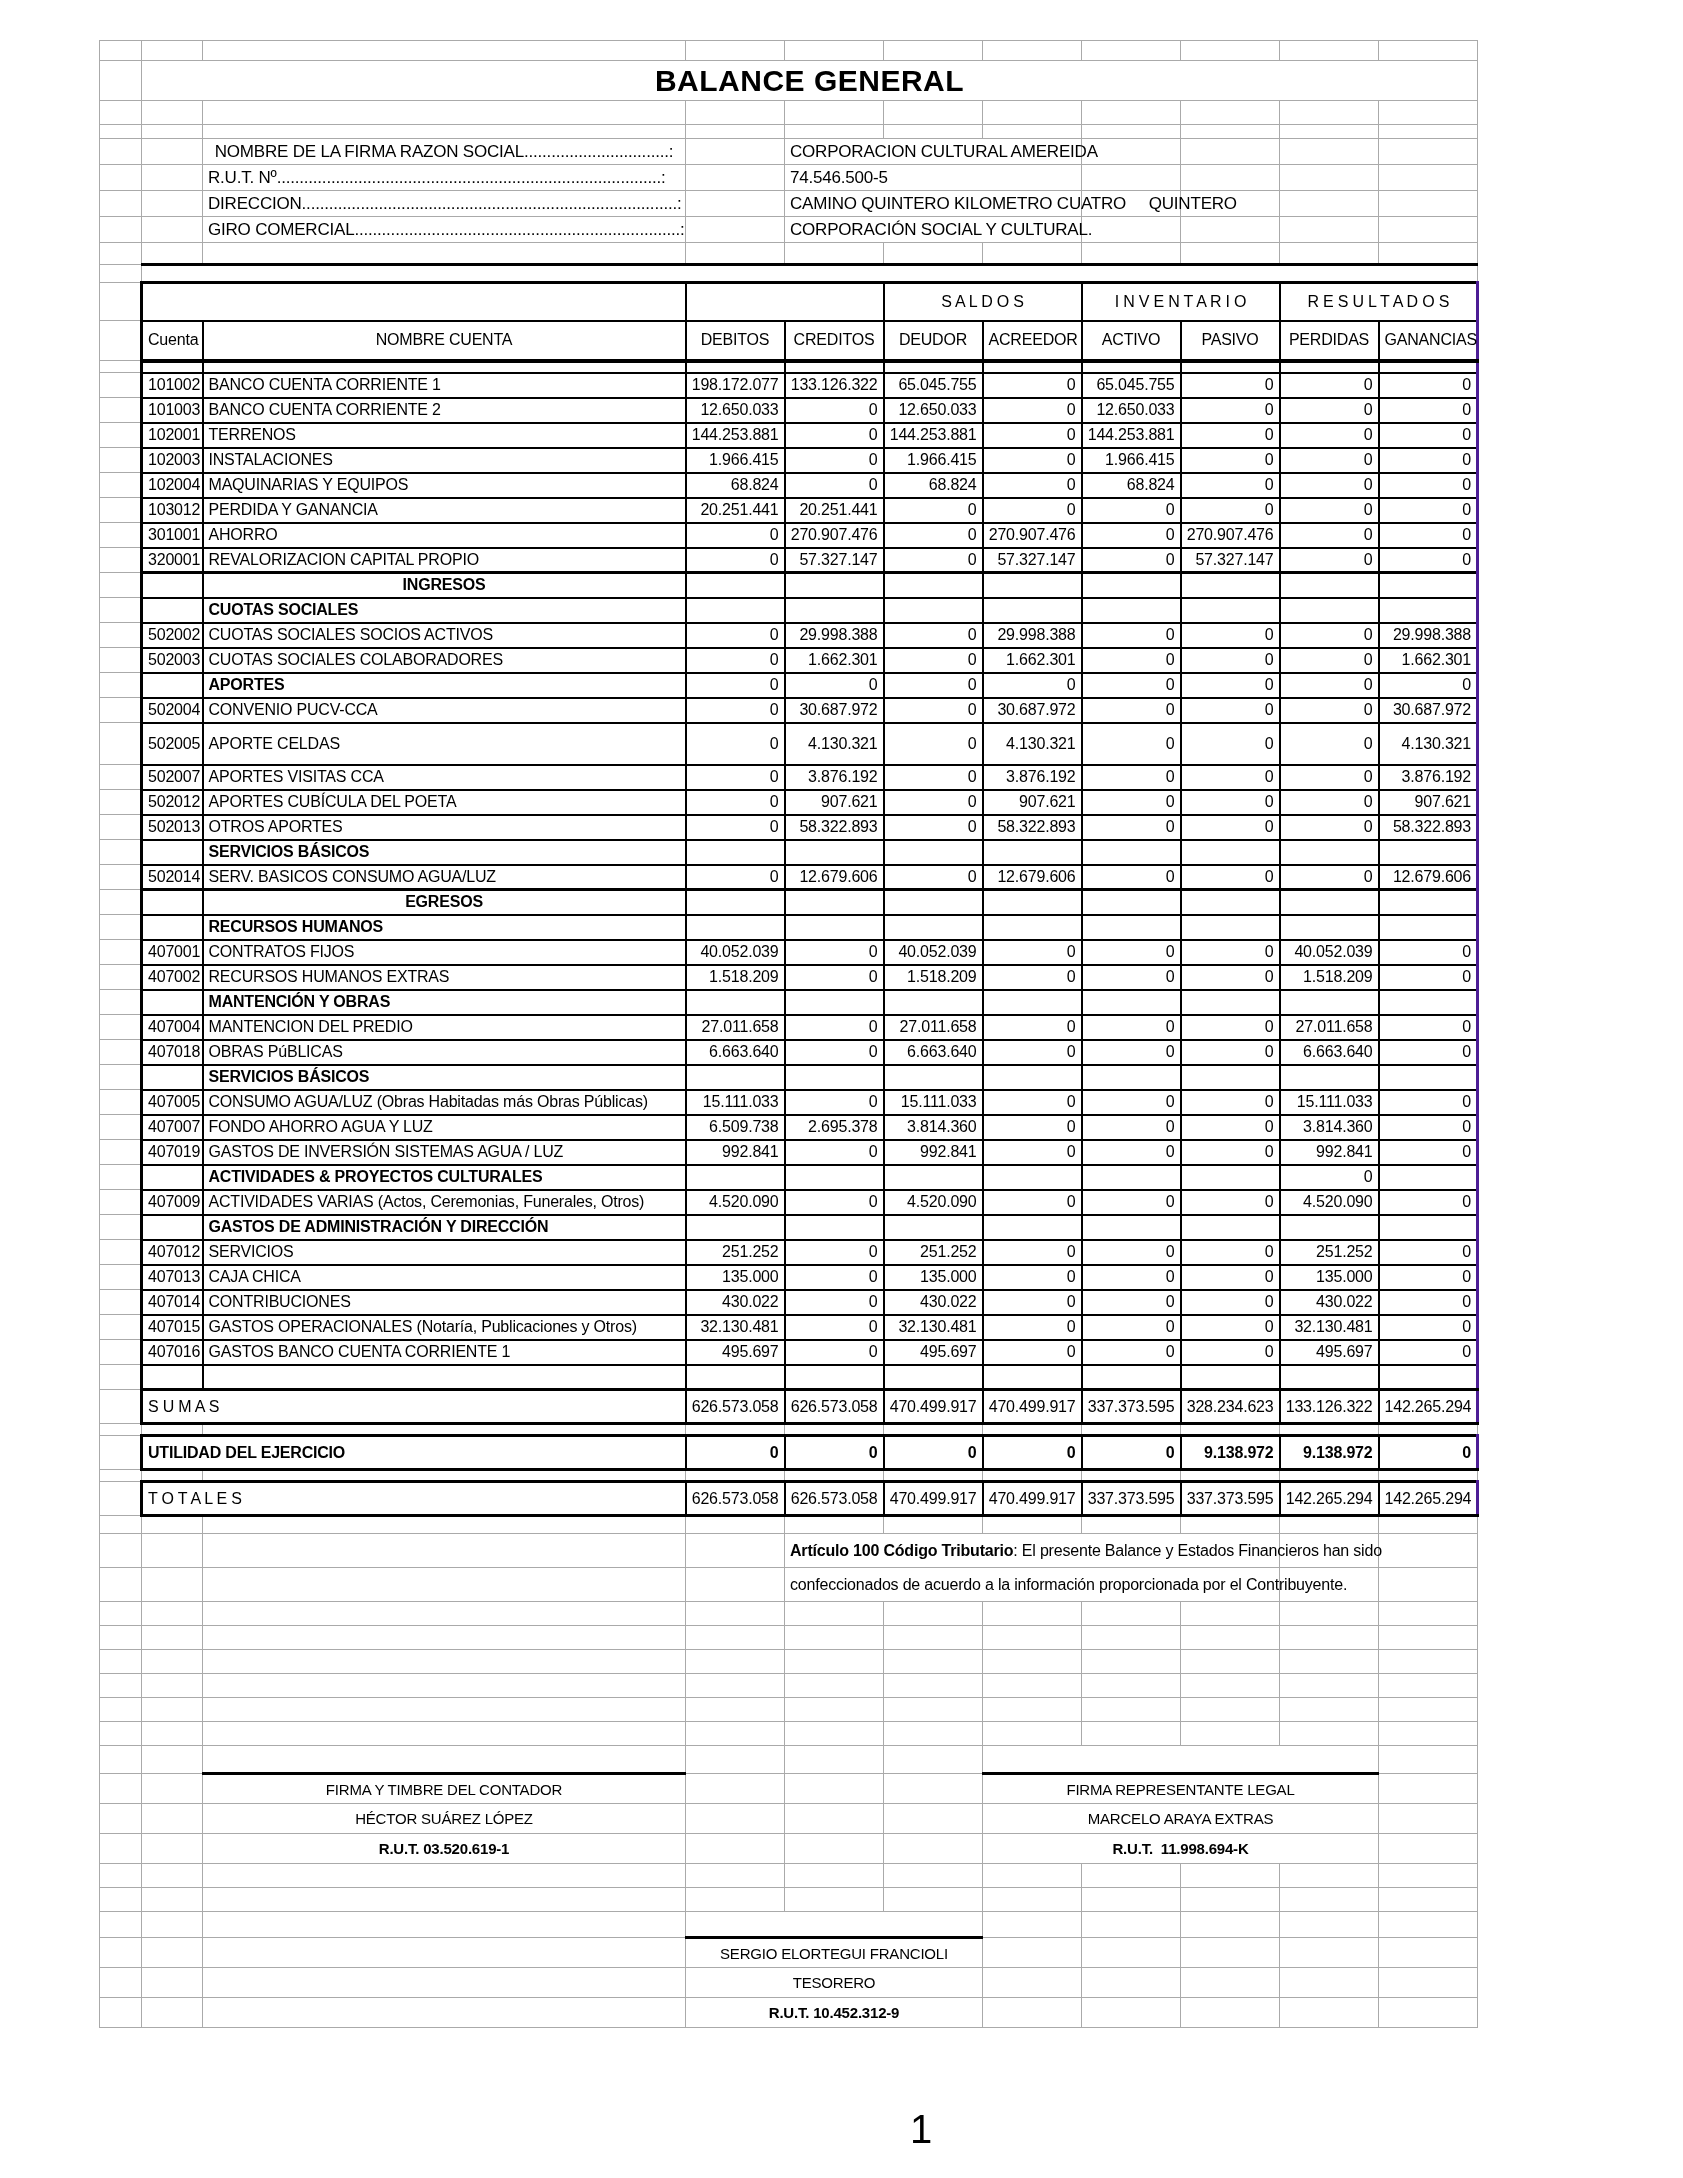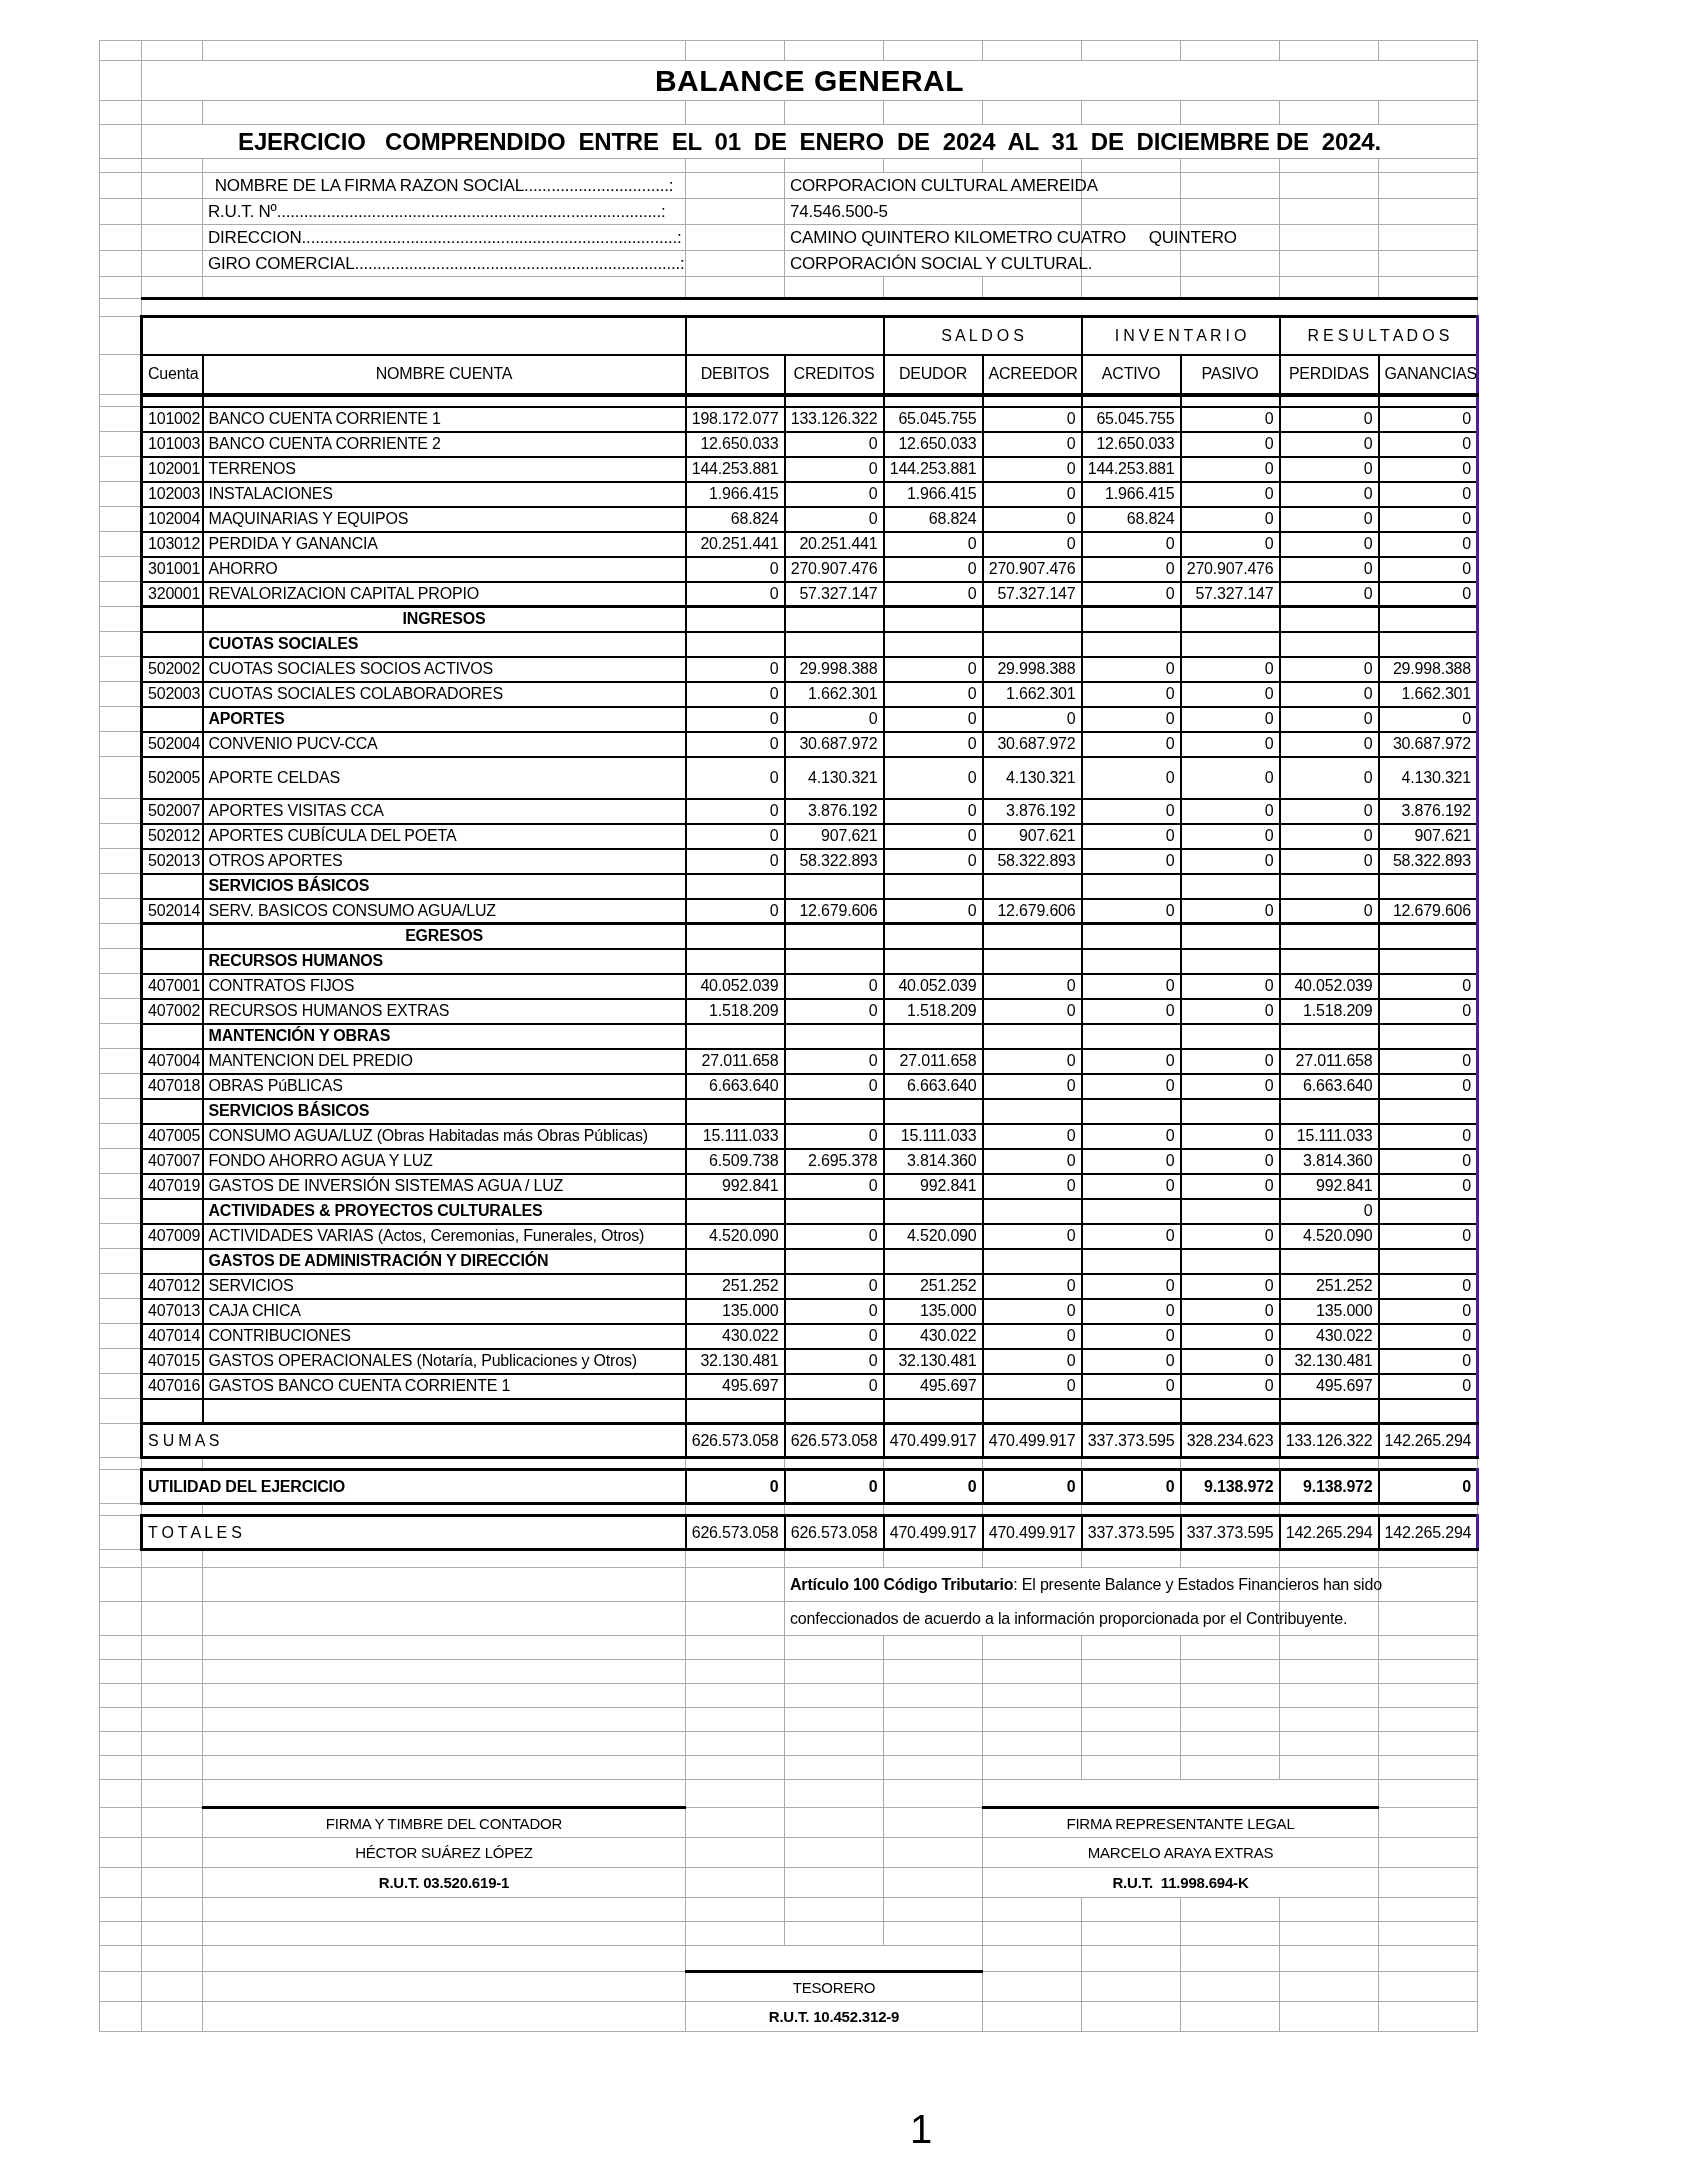--- a/index.html
+++ b/index.html
@@ -93,24 +93,20 @@
             <td class=""></td>
             <td class=""></td>
             <td class=""></td>
             <td class=""></td>
             <td class=""></td>
             <td class=""></td>
             <td class=""></td>
             <td class=""></td>
             <td class=""></td>
           </tr>
-          <tr style="height: 34px;">
-            <td class=""></td>
-            <td colspan="10" class="ctr period">EJERCICIO   COMPRENDIDO  ENTRE  EL  01  DE  ENERO  DE  2024  AL  31  DE  DICIEMBRE DE  2024.</td>
-          </tr>
           <tr style="height: 14px;">
             <td class=""></td>
             <td class=""></td>
             <td class=""></td>
             <td class=""></td>
             <td class=""></td>
             <td class=""></td>
             <td class=""></td>
             <td class=""></td>
             <td class=""></td>
@@ -977,20 +973,31 @@
             <td class=""></td>
             <td class=""></td>
             <td class=""></td>
             <td class=""></td>
             <td class=""></td>
           </tr>
           <tr style="height: 30px;">
             <td class=""></td>
             <td class=""></td>
             <td class=""></td>
+            <td colspan="3" class="sg">SERGIO ELORTEGUI FRANCIOLI</td>
+            <td class=""></td>
+            <td class=""></td>
+            <td class=""></td>
+            <td class=""></td>
+            <td class=""></td>
+          </tr>
+          <tr style="height: 30px;">
+            <td class=""></td>
+            <td class=""></td>
+            <td class=""></td>
             <td colspan="3" class="sg">TESORERO</td>
             <td class=""></td>
             <td class=""></td>
             <td class=""></td>
             <td class=""></td>
             <td class=""></td>
           </tr>
           <tr style="height: 30px;">
             <td class=""></td>
             <td class=""></td>

